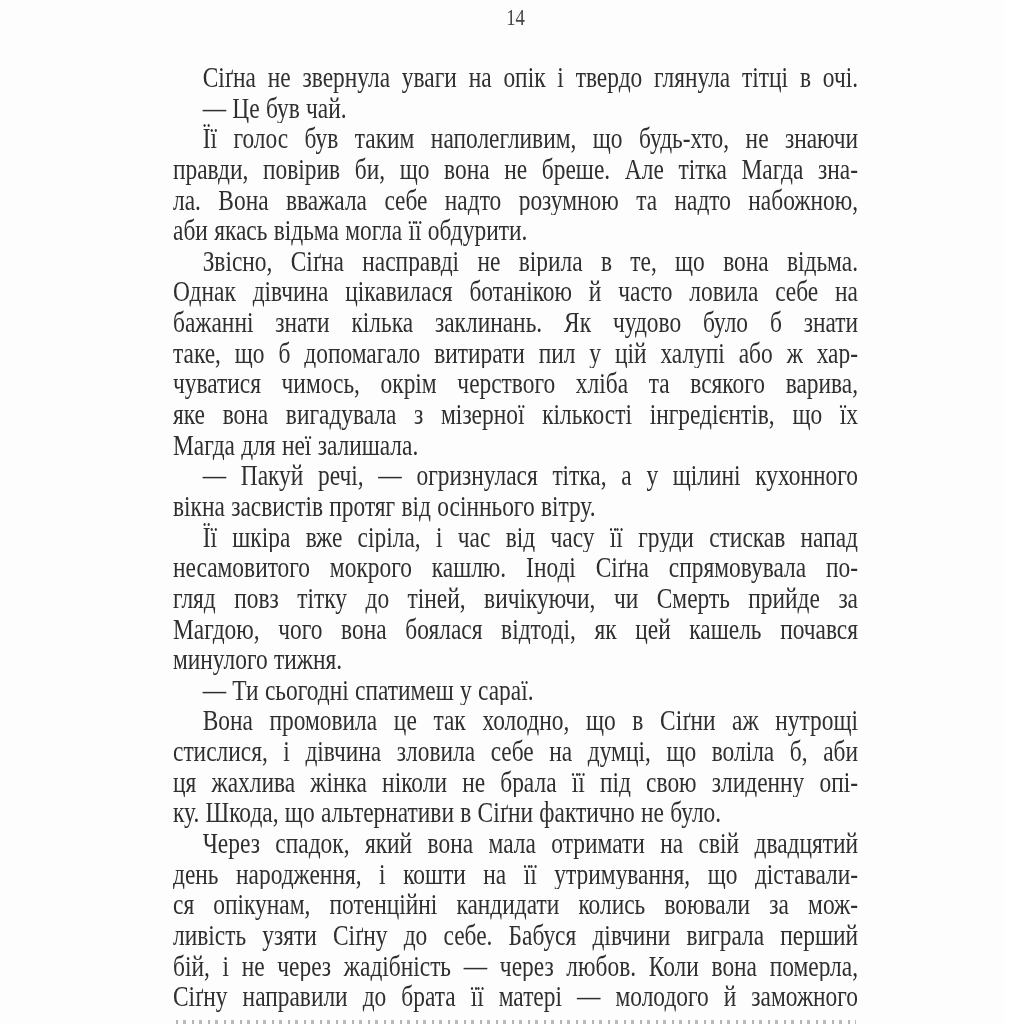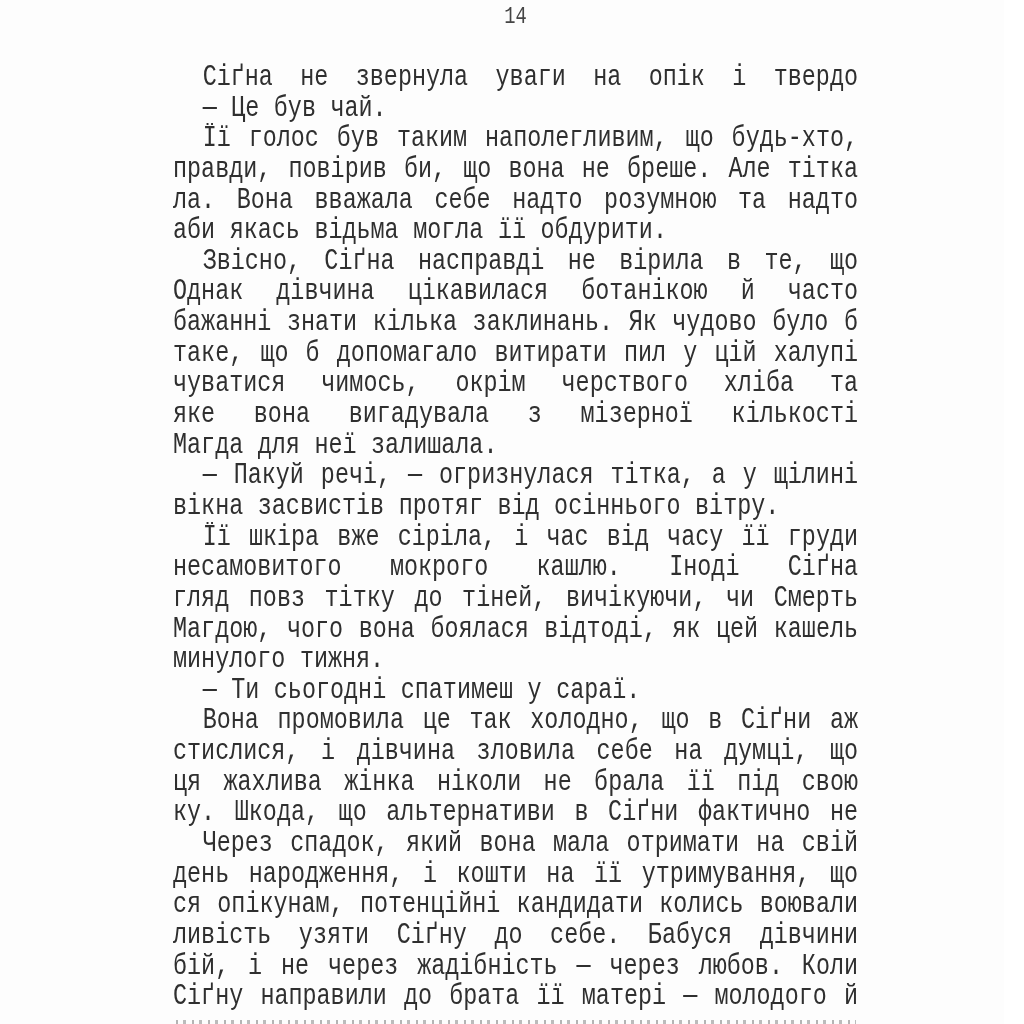--- a/index.html
+++ b/index.html
@@ -9,21 +9,21 @@
     height: 1024px;
     overflow: hidden;
     background: #ffffff;
   }
   .page {
     position: relative;
     width: 956px;
     height: 1024px;
     background: #fdfdfd;
     overflow: hidden;
-    font-family: Liberation Mono, monospace;
+    font-family: Liberation Serif, serif;
     padding-left: 48px;
   }
   .folio {
     position: absolute;
     top: 3px;
     left: 173px;
     width: 685px;
     text-align: center;
     font-size: 24px;
     line-height: 28px;

